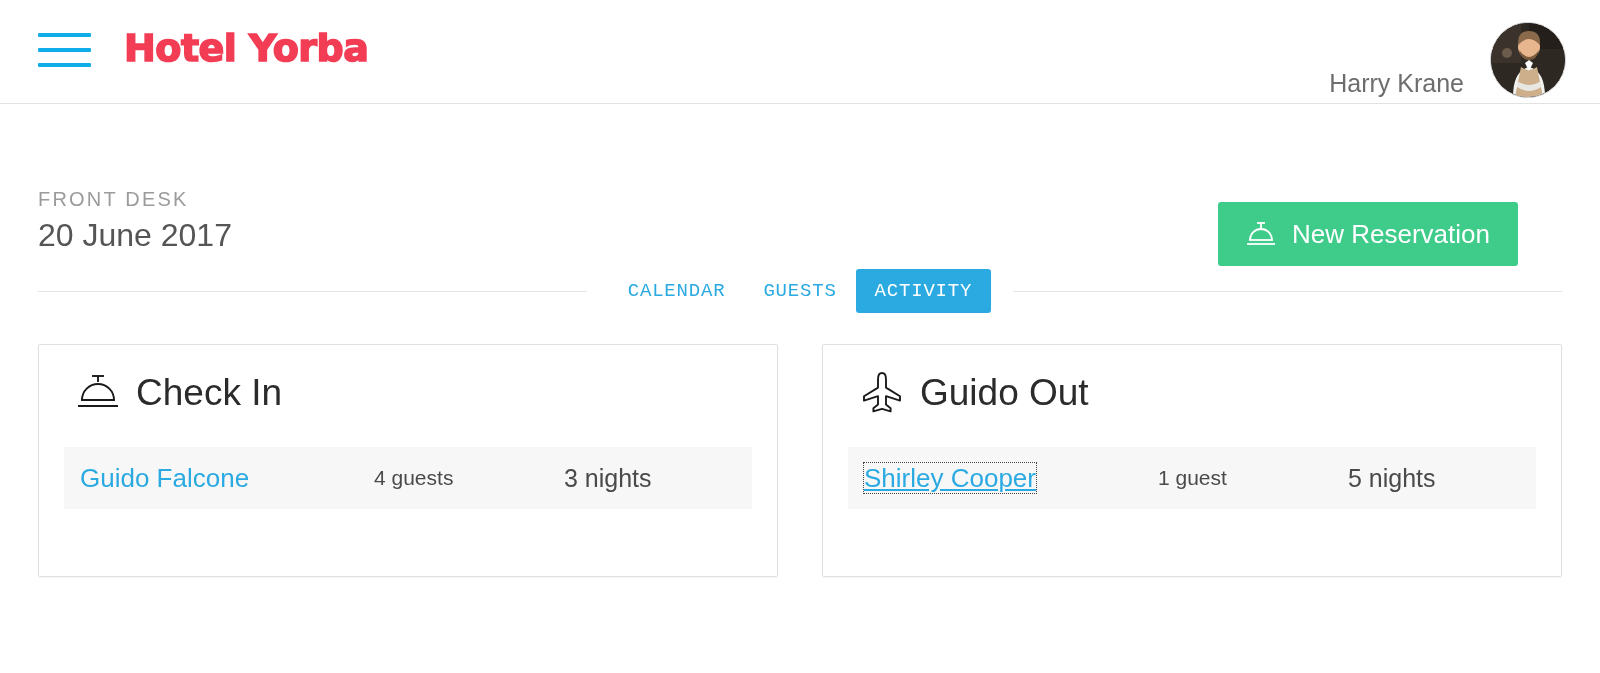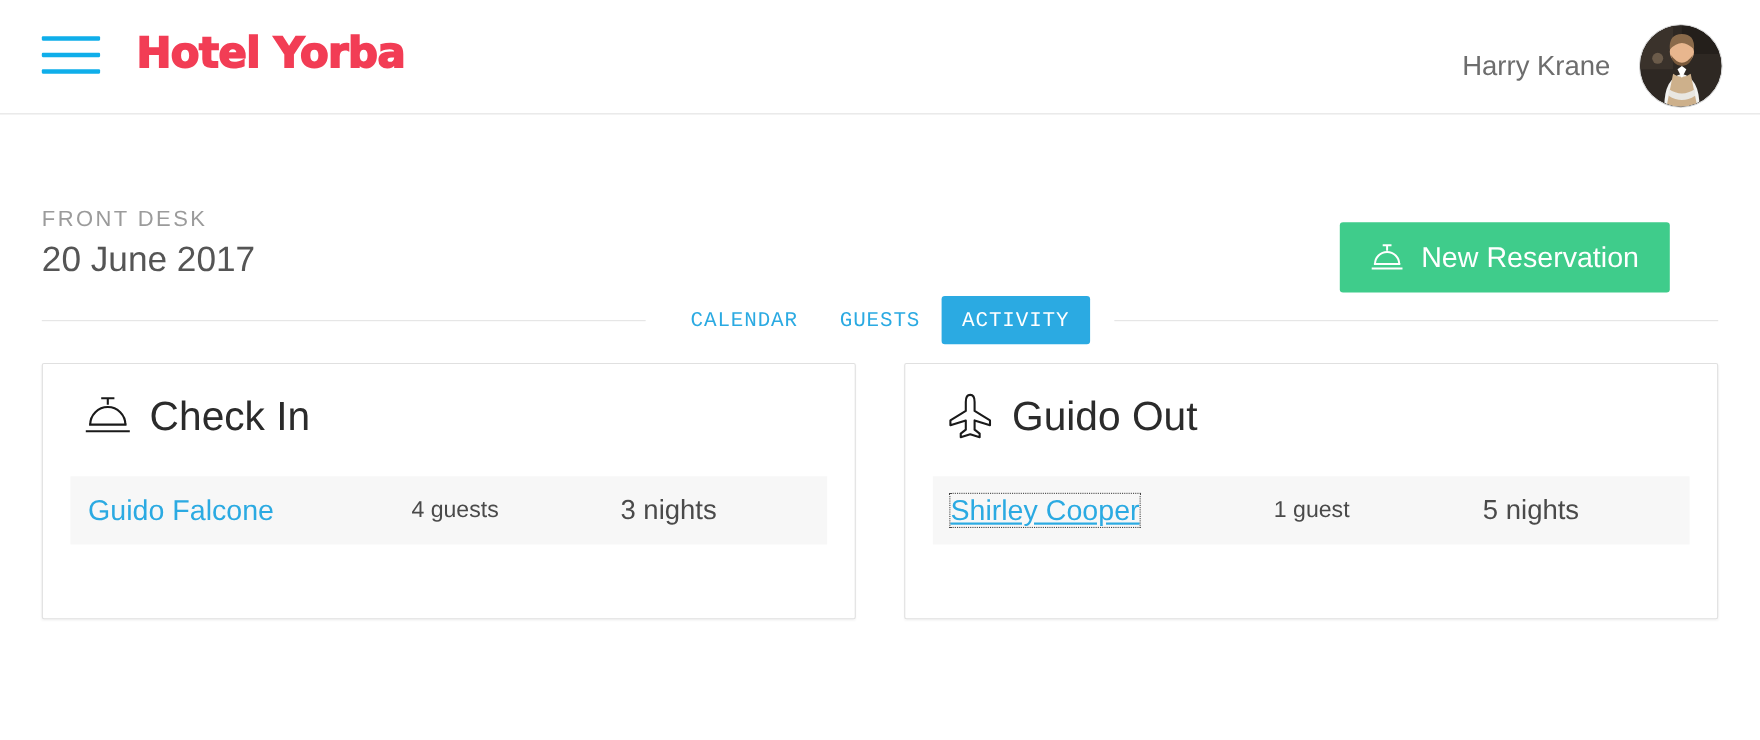--- a/index.html
+++ b/index.html
@@ -53,21 +53,21 @@
     white-space: nowrap;
     line-height: 1;
     -webkit-text-stroke: 1.6px #F23D55;
   }
 
   .user-area {
     position: absolute;
     right: 34px;
     top: 22px;
     display: flex;
-    align-items: center;
+    align-items: flex-end;
     gap: 26px;
   }
   .user-name {
     font-size: 25px;
     color: #6d6d6d;
     font-weight: 400;
     white-space: nowrap;
   }
   .avatar {
     width: 74px;
@@ -165,21 +165,21 @@
   }
   .tab.active {
     background: #2BAAE2;
     color: #ffffff;
   }
 
   
   .cards {
     display: flex;
     gap: 44px;
-    margin-top: 16px;
+    margin-top: 30px;
   }
   .card {
     flex: 1 1 0;
     border: 1px solid #e0e0e0;
     border-radius: 2px;
     background: #fff;
     box-shadow: 0 1px 2px rgba(0,0,0,0.04);
     padding: 0 25px 42px 25px;
     box-sizing: border-box;
     height: 233px;

